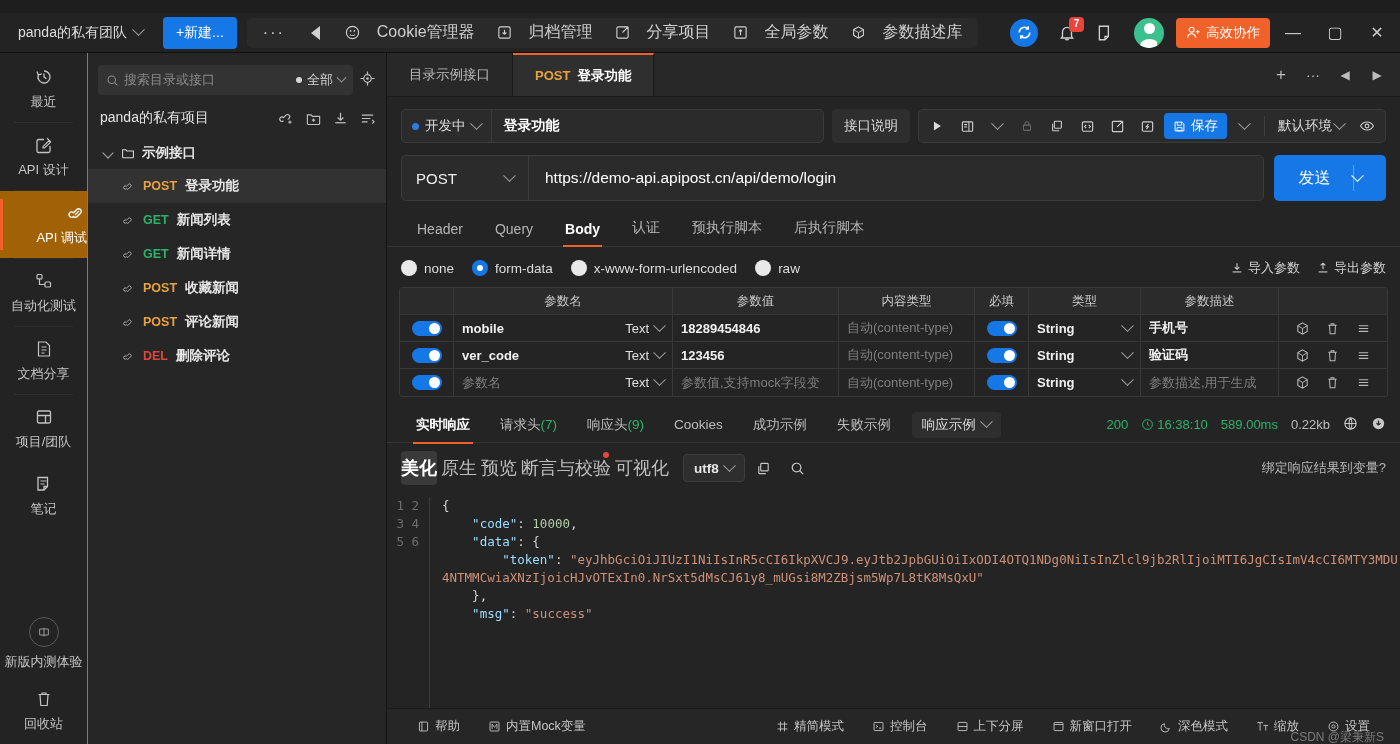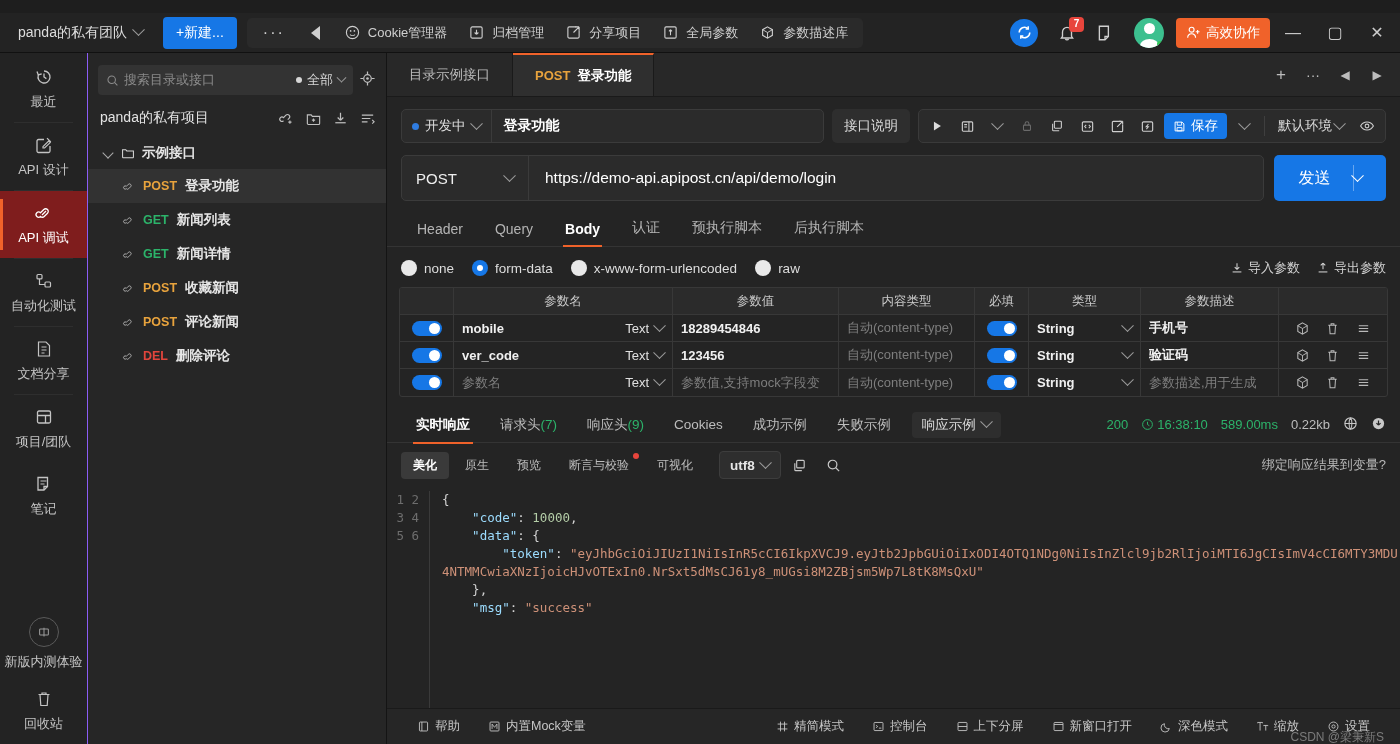--- a/index.html
+++ b/index.html
@@ -32,22 +32,22 @@
   .btn-new {
     background: #1677e6; color: #fff; border-radius: 4px;
     font-size: 14px; padding: 7px 13px; margin-left: 14px;
     display: flex; align-items: center; cursor: pointer; white-space: nowrap;
   }
   .topgroup {
     display: flex; align-items: center; margin-left: 10px;
     background: #2a2a2a; border-radius: 5px; height: 30px; padding: 0 4px;
   }
   .topitem {
-    display: flex; align-items: center; gap: 8px;
-    font-size: 13px; color: #cfcfcf; padding: 0 11px; height: 26px; cursor: pointer;
+    display: flex; align-items: center; gap: 17px;
+    font-size: 16px; color: #cfcfcf; padding: 0 11px; height: 26px; cursor: pointer;
     white-space: nowrap;
   }
   .topitem svg { flex: none; }
   .topdots { color: #cfcfcf; font-size: 16px; letter-spacing: 2px; padding: 0 12px; cursor: pointer; }
   .tri-left { width:0;height:0;border-top:7px solid transparent;border-bottom:7px solid transparent;border-right:9px solid #cfcfcf;margin:0 14px;cursor:pointer;}
   .topright { margin-left: auto; display: flex; align-items: center; gap: 4px; padding-right: 4px; }
   .sync-btn {
     width: 28px; height: 28px; border-radius: 50%; background: #1677e6;
     display: flex; align-items: center; justify-content: center; cursor: pointer; margin-right: 8px;
   }
@@ -75,21 +75,21 @@
 
   
   .rail {
     width: 88px; flex: 0 0 88px; background: #232323; border-right: 1px solid #8b5cf6;
     display: flex; flex-direction: column; padding-top: 2px;
   }
   .rail-item {
     height: 67px; display: flex; flex-direction: column; align-items: center; justify-content: center;
     gap: 6px; font-size: 13px; color: #c4c4c4; cursor: pointer; position: relative;
   }
-  .rail-item.active { background: #7f1d1d; color: #fff; }
+  .rail-item.active { background: #a16207; color: #fff; align-items: flex-end; }
   .rail-item.active::before {
     content: ""; position: absolute; left: 0; top: 8px; bottom: 8px; width: 3px; background: #f0622a;
   }
   .rail-sep { height: 1px; background: #2e2e2e; margin: 0 14px; }
   .rail-spacer { flex: 1; }
   .rail-beta .ico-circle {
     width: 30px; height: 30px; border-radius: 50%; border: 1px solid #5a5a5a;
     display: flex; align-items: center; justify-content: center;
   }
 
@@ -229,21 +229,21 @@
   .rtab.active { color: #fff; font-weight: bold; }
   .rtab.active::after { content: ""; position: absolute; left: 12px; right: 12px; bottom: -1px; height: 2px; background: #f0622a; }
   .cnt { color: #2cb36a; }
   .rtab-sel { display: flex; align-items: center; gap: 6px; background: #2e2e2e; border-radius: 4px; height: 26px; padding: 0 10px; font-size: 13.5px; color: #dcdcdc; margin-left: 6px; cursor: pointer; white-space: nowrap;}
   .meta { margin-left: auto; display: flex; align-items: center; gap: 13px; font-size: 13px; }
   .meta .ok { color: #2cb36a; }
   .meta .gray { color: #bdbdbd; }
   .meta .mi { display: flex; align-items: center; gap: 3px; }
 
   .fmt-row { display: flex; align-items: center; padding: 8px 14px; gap: 4px; }
-  .fmt { padding: 5px 12px; font-size: 12px; color: #bdbdbd; border-radius: 4px; cursor: pointer; position: relative; white-space: nowrap; }
+  .fmt { padding: 5px 0; font-size: 18px; color: #bdbdbd; border-radius: 4px; cursor: pointer; position: relative; white-space: nowrap; }
   .fmt.active { background: #3a3a3a; color: #fff; font-weight: bold; }
   .reddot { position: absolute; top: 1px; right: 2px; width: 6px; height: 6px; border-radius: 50%; background: #e8453c; }
   .enc-sel { display: flex; align-items: center; gap: 6px; background: #2e2e2e; border: 1px solid #3d3d3d; border-radius: 4px; height: 28px; padding: 0 10px; font-size: 13.5px; color: #e6e6e6; margin-left: 10px; cursor: pointer; font-weight: bold; }
   .fmt-ic { width: 30px; height: 28px; display: flex; align-items: center; justify-content: center; color: #c8c8c8; cursor: pointer; }
   .bindvar { margin-left: auto; font-size: 13px; color: #b9b9b9; cursor: pointer; white-space: nowrap; }
 
   .code {
     flex: 1; min-height: 0; overflow: hidden; display: flex;
     font-family: "DejaVu Sans Mono", monospace; font-size: 12.5px; line-height: 18px;
     padding: 4px 0 0 0;

